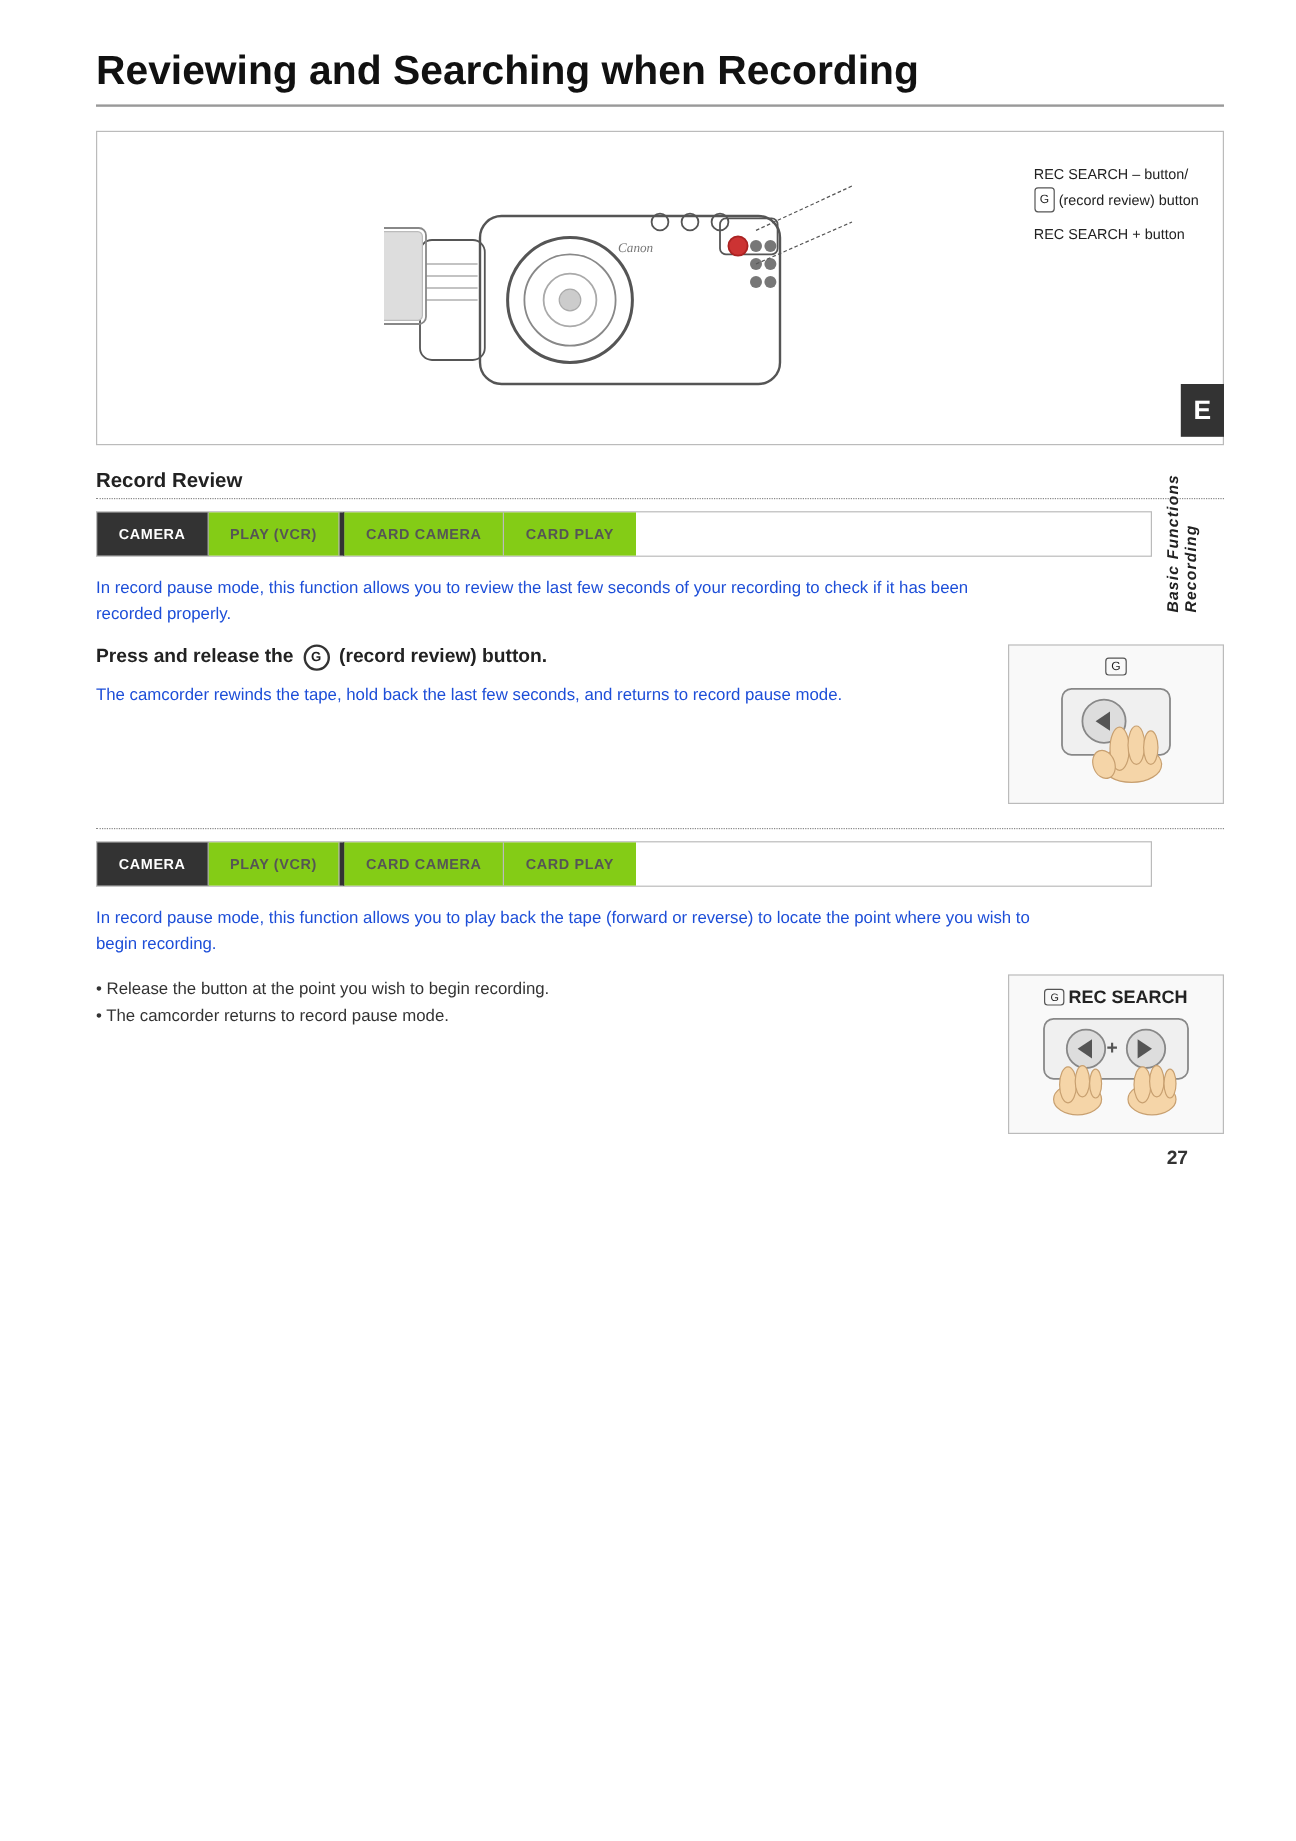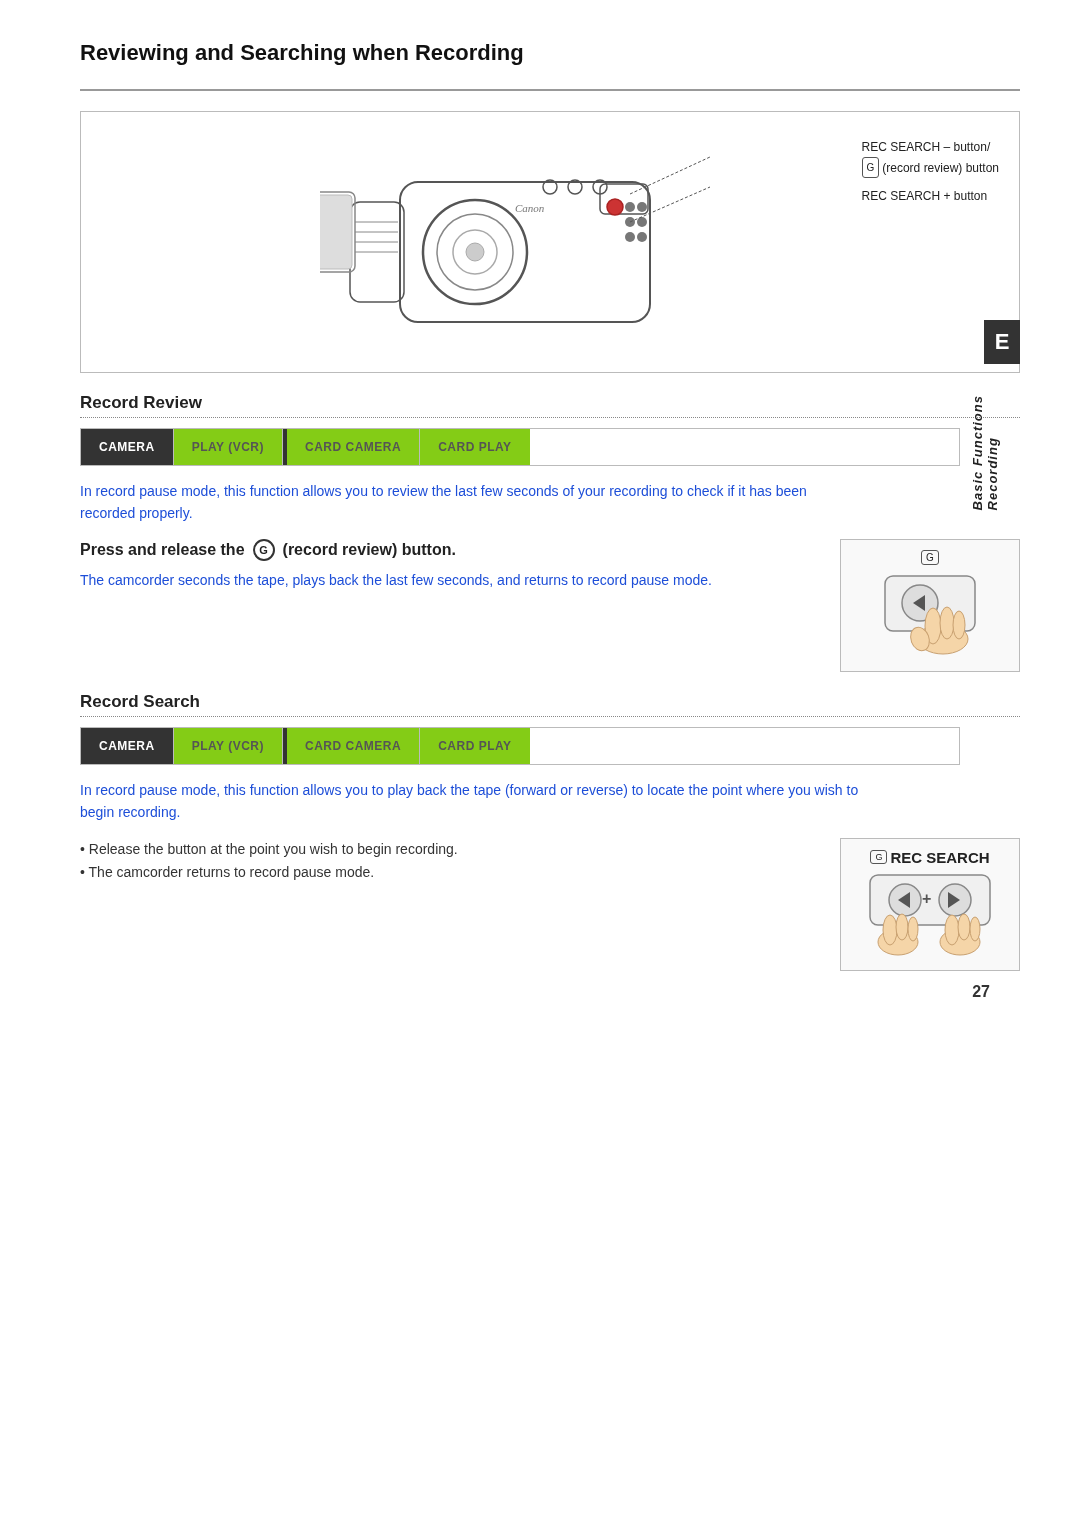--- a/index.html
+++ b/index.html
@@ -15,25 +15,25 @@
 
     .page-container {
       width: 1000px;
       margin: 0 auto;
       padding: 40px 20px 40px 40px;
       position: relative;
     }
 
     
     .page-title {
-      font-size: 22px;
+      font-size: 34px;
       font-weight: bold;
       color: #111;
       border-bottom: 2px solid #999;
-      padding-bottom: 23px;
+      padding-bottom: 8px;
       margin-bottom: 20px;
     }
 
     
     .camera-diagram {
       border: 1px solid #bbb;
       padding: 20px;
       margin-bottom: 20px;
       background: #fff;
       min-height: 260px;
@@ -313,21 +313,21 @@
 
   <p class="body-text">In record pause mode, this function allows you to review the last few seconds of your recording to check if it has been recorded properly.</p>
 
   <div class="two-col">
     <div class="text-col">
       <div class="sub-heading">
         <span>Press and release the</span>
         <span class="icon-circle">G</span>
         <span>(record review) button.</span>
       </div>
-      <p class="body-text">The camcorder seconds the tape, plays back the last few seconds, and returns to record pause mode.</p>
+      <p class="body-text">The camcorder rewinds the tape, hold back the last few seconds, and returns to record pause mode.</p>
     </div>
     <div class="img-col">
       <div class="btn-illustration">
 
         <div style="font-size:11px;margin-bottom:6px;display:flex;align-items:center;gap:3px;">
           <span style="border:1px solid #555;border-radius:3px;padding:1px 4px;font-size:10px;">G</span>
         </div>
 
         <svg width="130" height="90" viewBox="0 0 130 90" xmlns="http://www.w3.org/2000/svg">
 
@@ -339,21 +339,20 @@
           <ellipse cx="78" cy="68" rx="25" ry="15" fill="#f5d5a8" stroke="#c8a070" stroke-width="1"></ellipse>
           <ellipse cx="68" cy="55" rx="8" ry="18" fill="#f5d5a8" stroke="#c8a070" stroke-width="1"></ellipse>
           <ellipse cx="82" cy="52" rx="7" ry="16" fill="#f5d5a8" stroke="#c8a070" stroke-width="1"></ellipse>
           <ellipse cx="94" cy="54" rx="6" ry="14" fill="#f5d5a8" stroke="#c8a070" stroke-width="1"></ellipse>
           <ellipse cx="55" cy="68" rx="9" ry="12" fill="#f5d5a8" stroke="#c8a070" stroke-width="1" transform="rotate(-20,55,68)"></ellipse>
         </svg>
       </div>
     </div>
   </div>
 
-  <h2 class="section-heading">Record Search</h2>
   <hr class="dotted-line">
 
   <div class="mode-bar">
     <div class="mode-btn active">
       <span>CAMERA</span>
     </div>
     <div class="mode-btn">
       <span>PLAY (VCR)</span>
     </div>
     <div class="mode-btn separator"></div>

